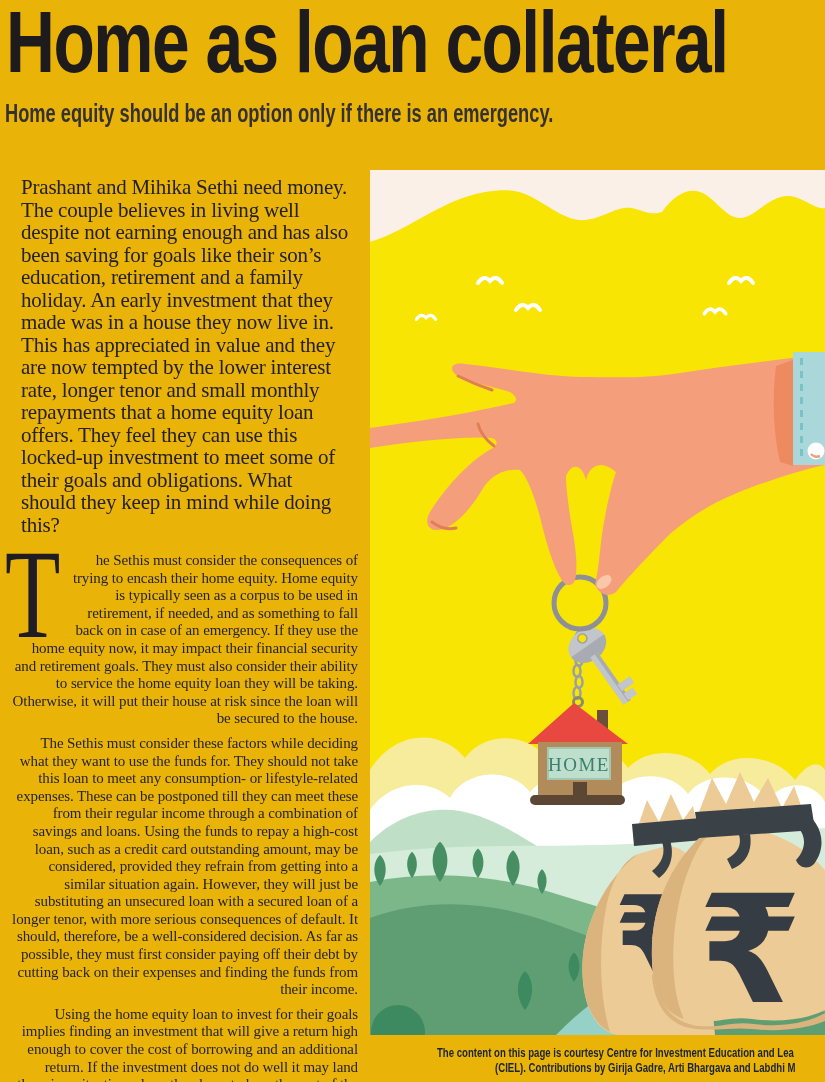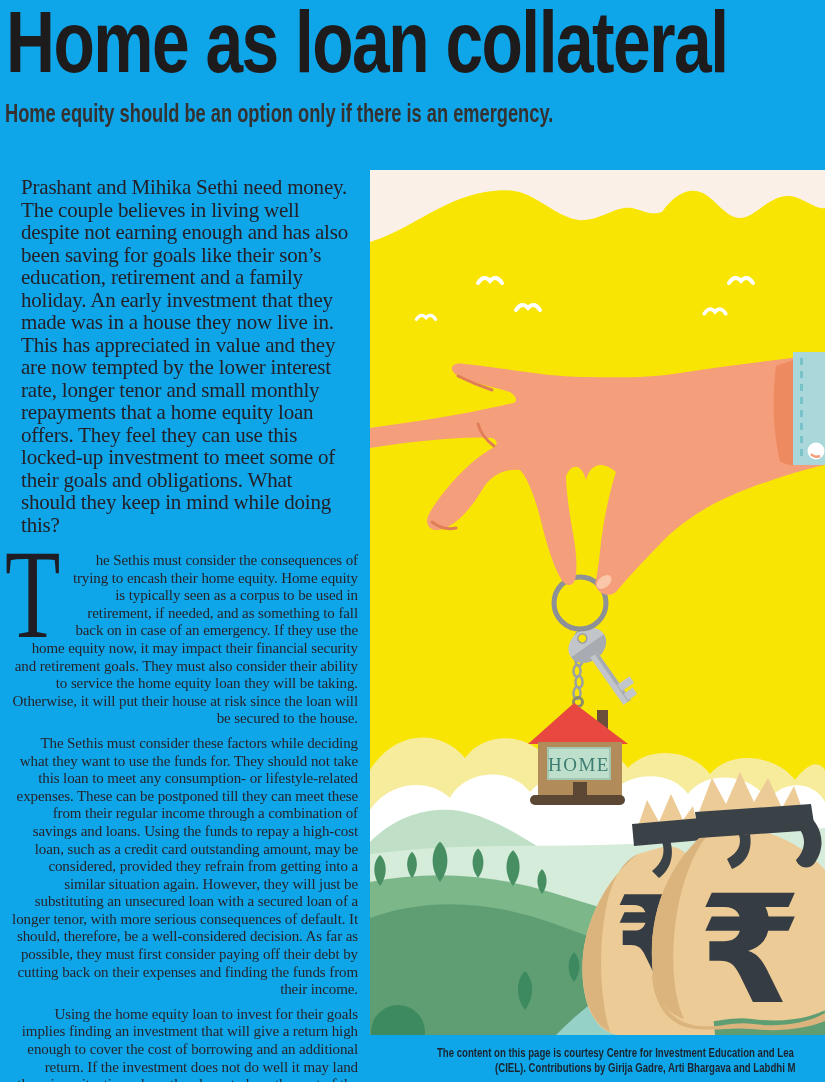--- a/index.html
+++ b/index.html
@@ -1,16 +1,16 @@
 <!DOCTYPE html>
 <html><head>
 <meta charset="utf-8">
 <style>
   html,body{margin:0;padding:0;width:825px;height:1082px;overflow:hidden;background:#ffffff;}
-  .page{position:relative;width:825px;height:1082px;background:#0ea5e9;font-family:"Liberation Sans",sans-serif;}
+  .page{position:relative;width:825px;height:1082px;background:#eab308;font-family:"Liberation Sans",sans-serif;}
   .headline{position:absolute;left:6px;top:-4px;margin:0;font-family:"Liberation Sans",sans-serif;
     font-weight:700;font-size:88px;line-height:92px;letter-spacing:-2px;color:#1e1b1d;
     transform:scaleX(0.77);transform-origin:0 0;white-space:nowrap;}
   .subtitle{position:absolute;left:5px;top:99px;margin:0;font-family:"Liberation Sans",sans-serif;
     font-weight:700;font-size:25px;line-height:28px;color:#353130;letter-spacing:0;
     transform:scaleX(0.73);transform-origin:0 0;white-space:nowrap;}
   .col{position:absolute;left:5px;top:160px;width:360px;color:#242129;}
   .intro{margin:16px;font-family:"Liberation Serif",serif;font-size:21px;line-height:22.5px;
     letter-spacing:-0.2px;color:#232028;}
   .section{margin-top:9px;font-family:"Liberation Serif",serif;font-size:15px;line-height:17.6px;

